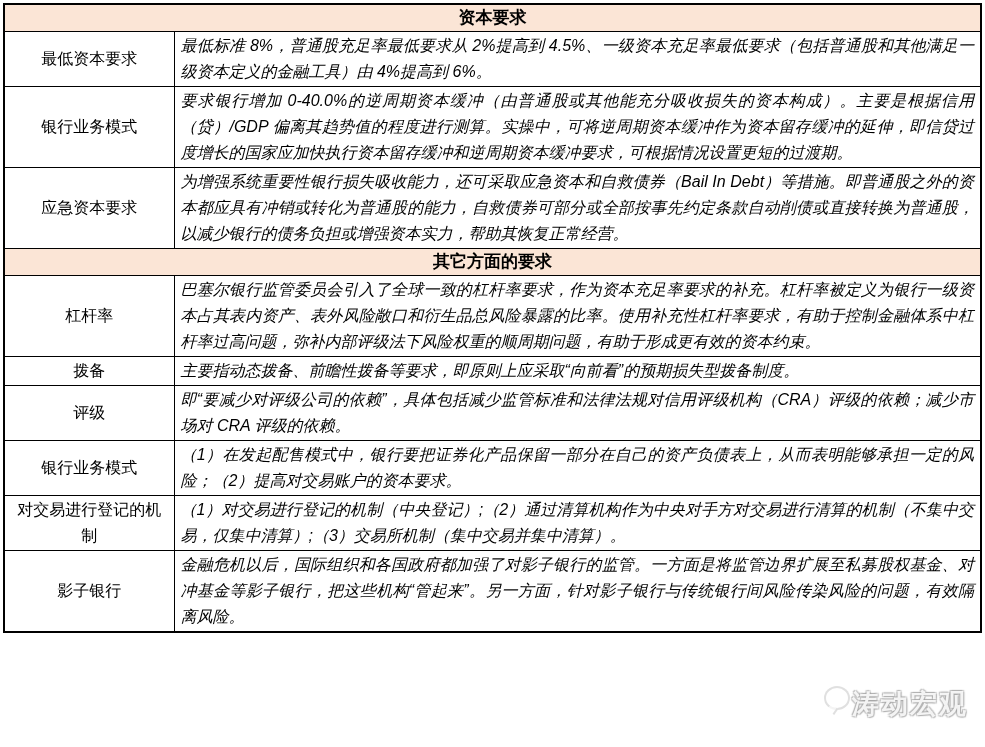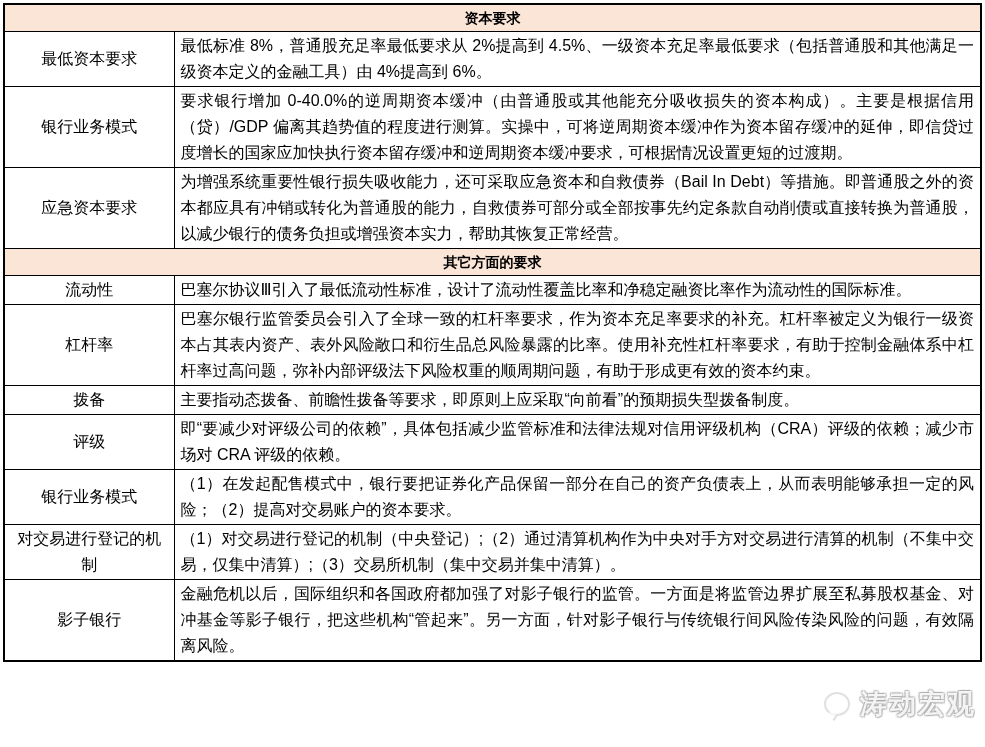--- a/index.html
+++ b/index.html
@@ -34,37 +34,37 @@
     vertical-align: middle;
     word-break: break-all;
   }
   td.label-cell {
     width: 158px;
     text-align: center;
     vertical-align: middle;
   }
   td.content-cell {
     text-align: justify;
+    font-style: italic;
   }
   tr.section-header-row td {
     background: #fbe5d6;
     text-align: center;
     font-weight: bold;
-    font-size: 14px;
+    font-size: 17px;
     line-height: 24px;
     padding: 1px 6px;
   }
   
   .watermark {
     position: absolute;
     left: 824px;
     top: 686px;
     display: flex;
-    align-items: center;
-    gap: 10px;
+    gap: 2px;
     opacity: 0.85;
     pointer-events: none;
   }
   .wm-icon {
     position: relative;
     width: 26px;
     height: 24px;
     border-radius: 50%;
     border: 2px solid rgba(215,215,215,0.9);
     background: rgba(255,255,255,0.65);
@@ -117,24 +117,20 @@
           <td class="content-cell">要求银行增加 0-40.0%的逆周期资本缓冲（由普通股或其他能充分吸收损失的资本构成）。主要是根据信用（贷）/GDP 偏离其趋势值的程度进行测算。实操中，可将逆周期资本缓冲作为资本留存缓冲的延伸，即信贷过度增长的国家应加快执行资本留存缓冲和逆周期资本缓冲要求，可根据情况设置更短的过渡期。</td>
         </tr>
         <tr>
           <td class="label-cell">应急资本要求</td>
           <td class="content-cell">为增强系统重要性银行损失吸收能力，还可采取应急资本和自救债券（Bail In Debt）等措施。即普通股之外的资本都应具有冲销或转化为普通股的能力，自救债券可部分或全部按事先约定条款自动削债或直接转换为普通股，以减少银行的债务负担或增强资本实力，帮助其恢复正常经营。</td>
         </tr>
         <tr class="section-header-row">
           <td colspan="2">其它方面的要求</td>
         </tr>
         <tr>
-          <td class="label-cell">流动性</td>
-          <td class="content-cell">巴塞尔协议Ⅲ引入了最低流动性标准，设计了流动性覆盖比率和净稳定融资比率作为流动性的国际标准。</td>
-        </tr>
-        <tr>
           <td class="label-cell">杠杆率</td>
           <td class="content-cell">巴塞尔银行监管委员会引入了全球一致的杠杆率要求，作为资本充足率要求的补充。杠杆率被定义为银行一级资本占其表内资产、表外风险敞口和衍生品总风险暴露的比率。使用补充性杠杆率要求，有助于控制金融体系中杠杆率过高问题，弥补内部评级法下风险权重的顺周期问题，有助于形成更有效的资本约束。</td>
         </tr>
         <tr>
           <td class="label-cell">拨备</td>
           <td class="content-cell">主要指动态拨备、前瞻性拨备等要求，即原则上应采取“向前看”的预期损失型拨备制度。</td>
         </tr>
         <tr>
           <td class="label-cell">评级</td>
           <td class="content-cell">即“要减少对评级公司的依赖”，具体包括减少监管标准和法律法规对信用评级机构（CRA）评级的依赖；减少市场对 CRA 评级的依赖。</td>

